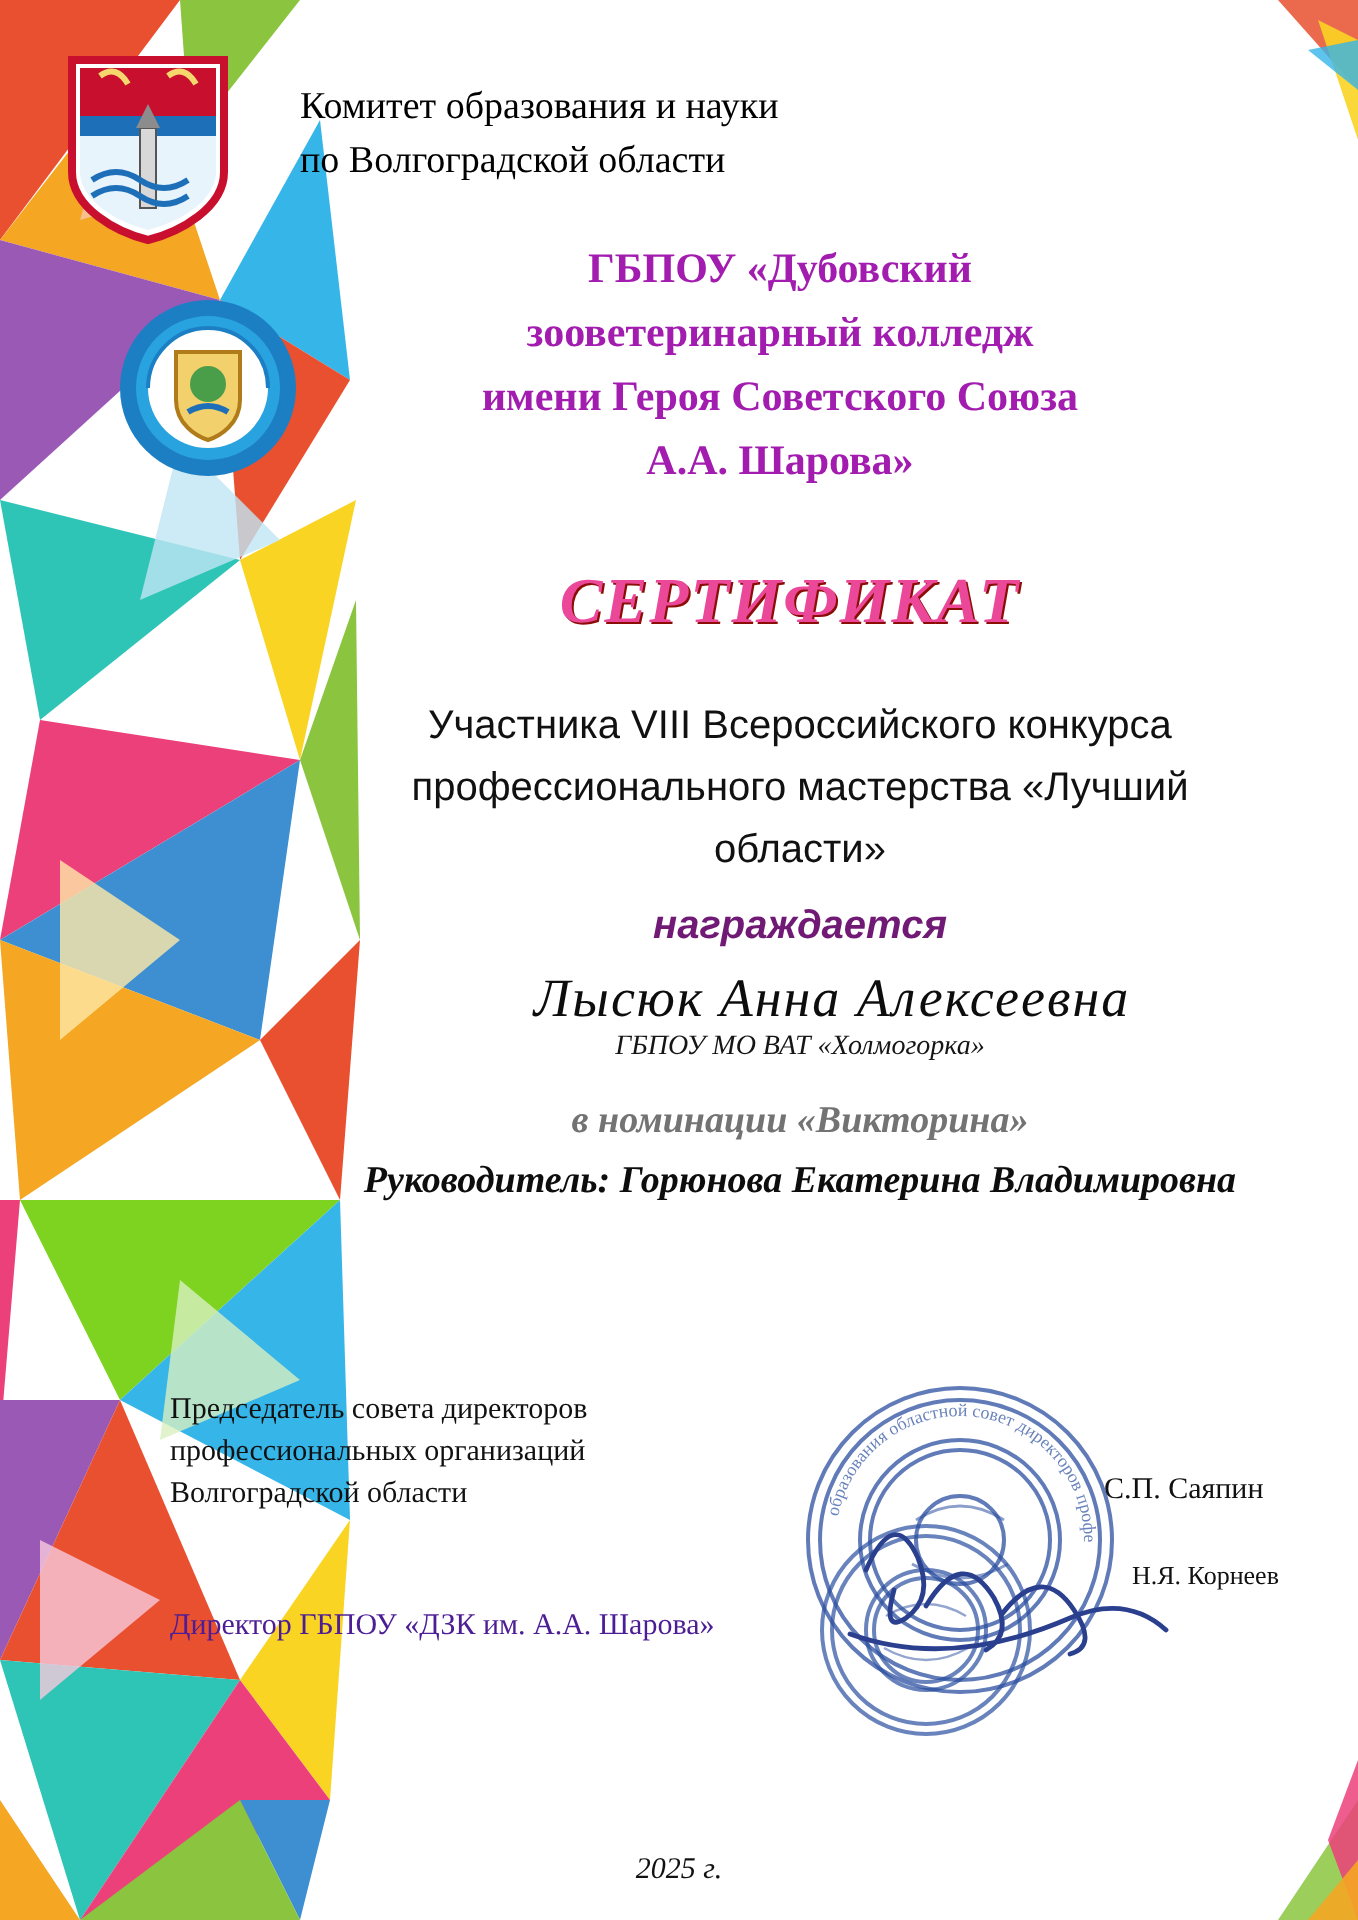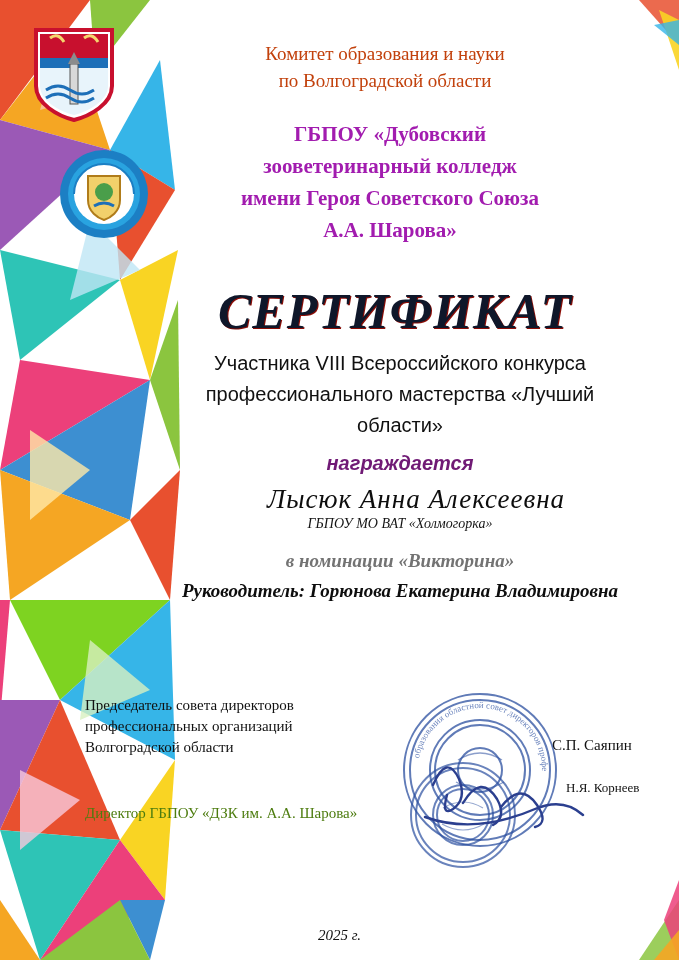--- a/index.html
+++ b/index.html
@@ -69,25 +69,24 @@
     left: 150px;
     top: 0;
     width: 529px;
     height: 960px;
   }
   .committee {
     position: absolute;
     left: 0;
     top: 40px;
     width: 470px;
-    text-align: center;
     font-family: "Liberation Serif", serif;
     font-size: 19px;
     line-height: 27px;
-    color: #c2410c;
+    color: #000000;
   }
   .college {
     position: absolute;
     left: 0;
     top: 118px;
     width: 480px;
     text-align: center;
     font-family: "Liberation Serif", serif;
     font-weight: bold;
     font-size: 21px;
@@ -96,23 +95,23 @@
   }
   .title {
     position: absolute;
     left: 0;
     top: 282px;
     width: 490px;
     text-align: center;
     font-family: "Liberation Serif", serif;
     font-style: italic;
     font-weight: bold;
-    font-size: 50px;
+    font-size: 32px;
     letter-spacing: 1px;
-    color: #0f172a;
+    color: #ec4899;
     text-shadow: 1px 1px 0 #8c0d06;
   }
   .subtitle {
     position: absolute;
     left: 0;
     top: 348px;
     width: 500px;
     text-align: center;
     font-family: "Liberation Sans", sans-serif;
     font-size: 20px;
@@ -198,21 +197,21 @@
     font-size: 15px;
     color: #111111;
     white-space: nowrap;
   }
   .sign-block-2 {
     position: absolute;
     left: 85px;
     top: 805px;
     font-family: "Liberation Serif", serif;
     font-size: 15px;
-    color: #4d7c0f;
+    color: #4c1d95;
     white-space: nowrap;
     text-align: center;
   }
   .sign-name-2 {
     position: absolute;
     left: 548px;
     top: 780px;
     font-family: "Liberation Serif", serif;
     font-size: 13px;
     color: #111111;

